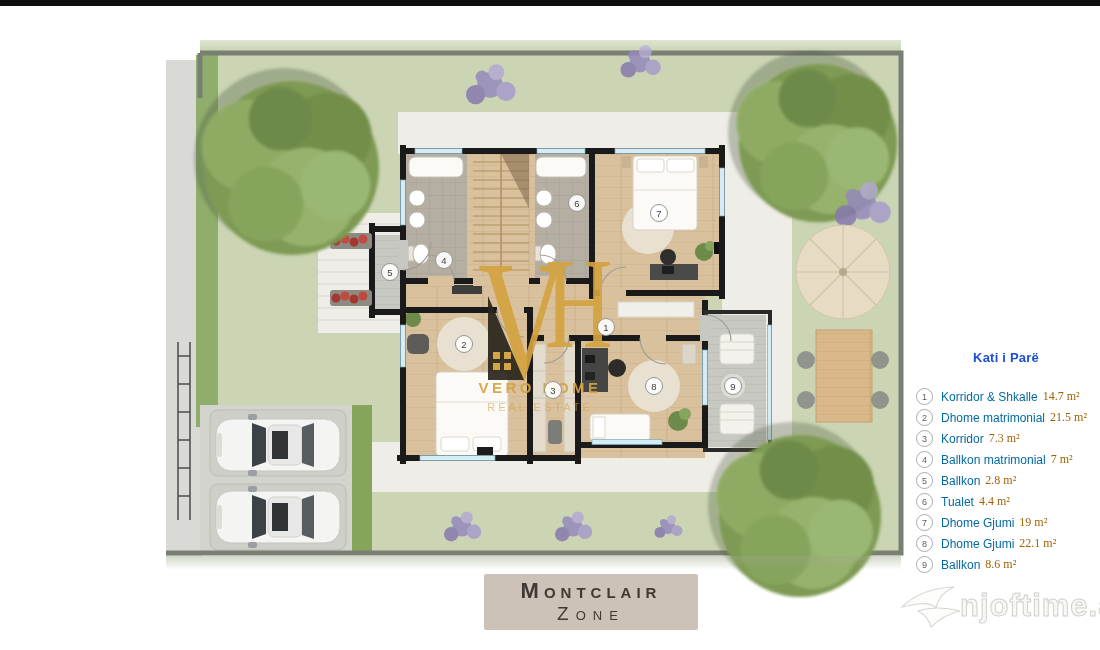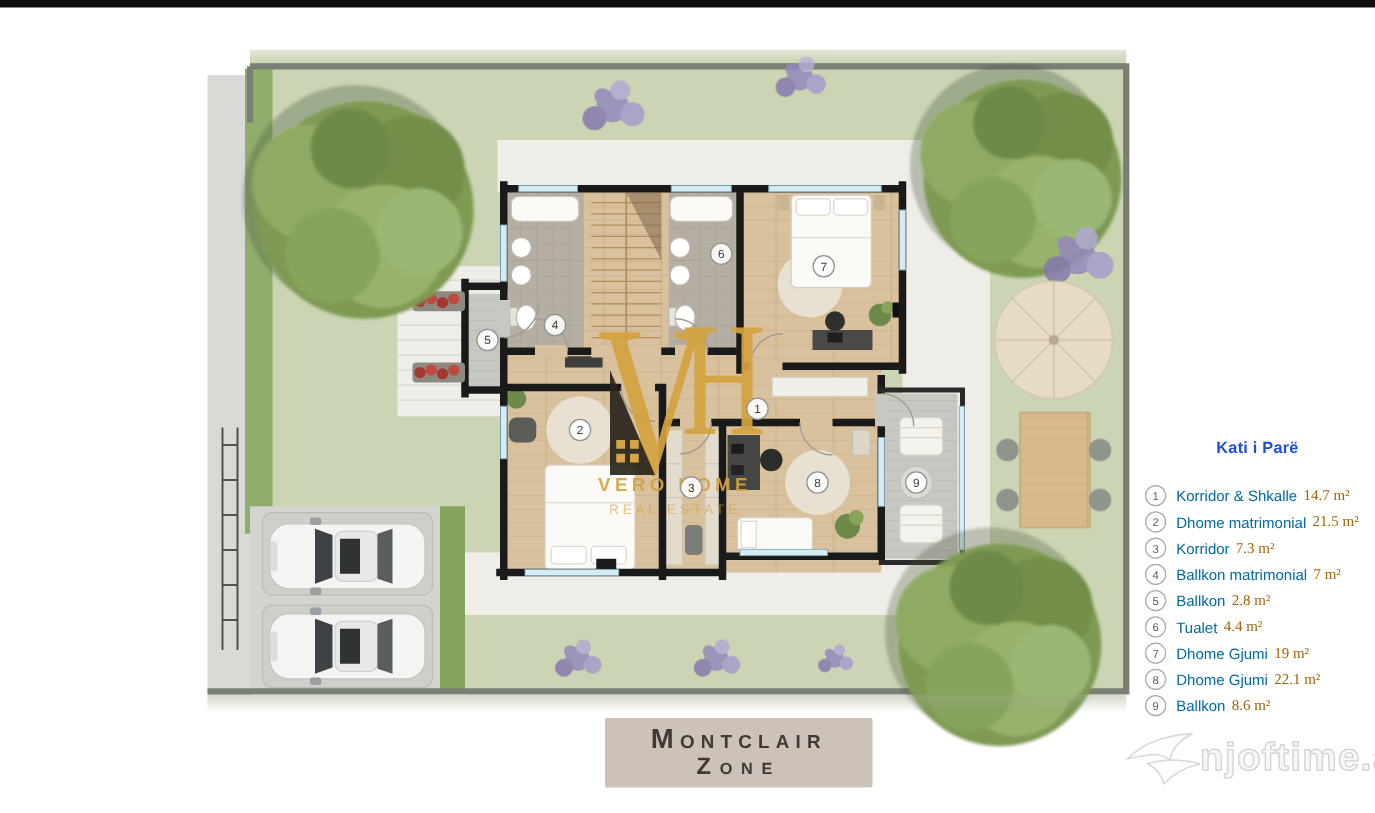--- a/index.html
+++ b/index.html
@@ -17,21 +17,21 @@
   .lnum{width:15px;height:15px;min-width:15px;border:1px solid #a8acae;border-radius:50%;
         font-size:9px;color:#5c5c5c;display:flex;align-items:center;justify-content:center;margin-right:8px;background:#fff;}
   .llabel{font-size:12px;color:#0369a1;white-space:nowrap;}
   .larea{font-size:12px;color:#a16207;margin-left:5px;white-space:nowrap;font-family:Liberation Serif, serif;}
   .lrow:nth-of-type(1) .larea{margin-left:15px;}
 
   
   .zone-box{position:absolute;left:469px;top:574px;width:214px;height:56px;background:#ccc2b7;
             display:flex;flex-direction:column;align-items:center;justify-content:center;border-radius:2px;margin-left:15px;}
   .zone-line1{font-variant-caps:small-caps;font-weight:700;font-size:22px;letter-spacing:5px;color:#3f3a33;line-height:1.1;}
-  .zone-line2{font-variant-caps:small-caps;font-weight:700;font-size:19px;letter-spacing:7px;color:#3f3a33;line-height:1.15;}
+  .zone-line2{font-variant-caps:small-caps;font-weight:400;font-size:19px;letter-spacing:7px;color:#3f3a33;line-height:1.15;}
 
   
   .njoftime{position:absolute;left:896px;top:580px;display:flex;align-items:center;}
   .njoftime-text{font-size:31px;font-weight:700;letter-spacing:1px;color:#f7f7f5;
                  -webkit-text-stroke:1px #d2d2ce;text-shadow:0 0 1px #d8d8d4;margin-left:-14px;}
 </style>
 </head>
 <body>
 
 <div class="top-bar"></div>

